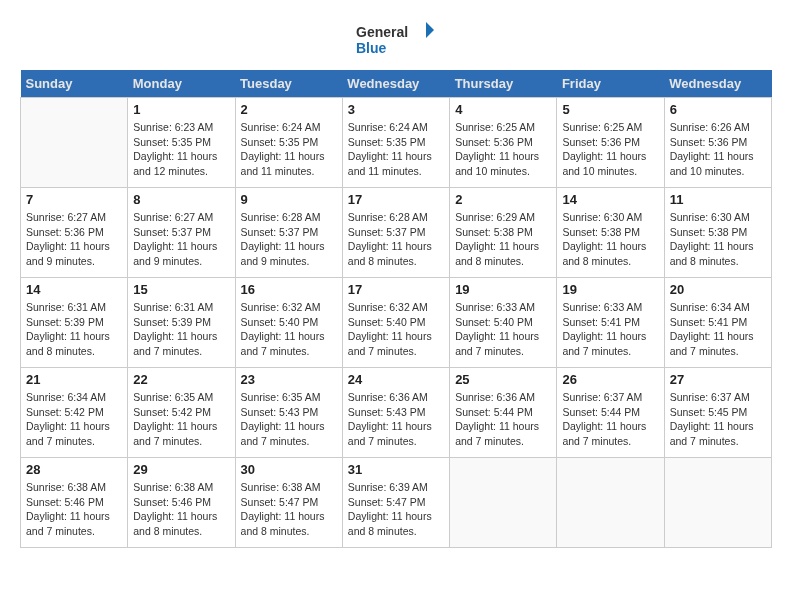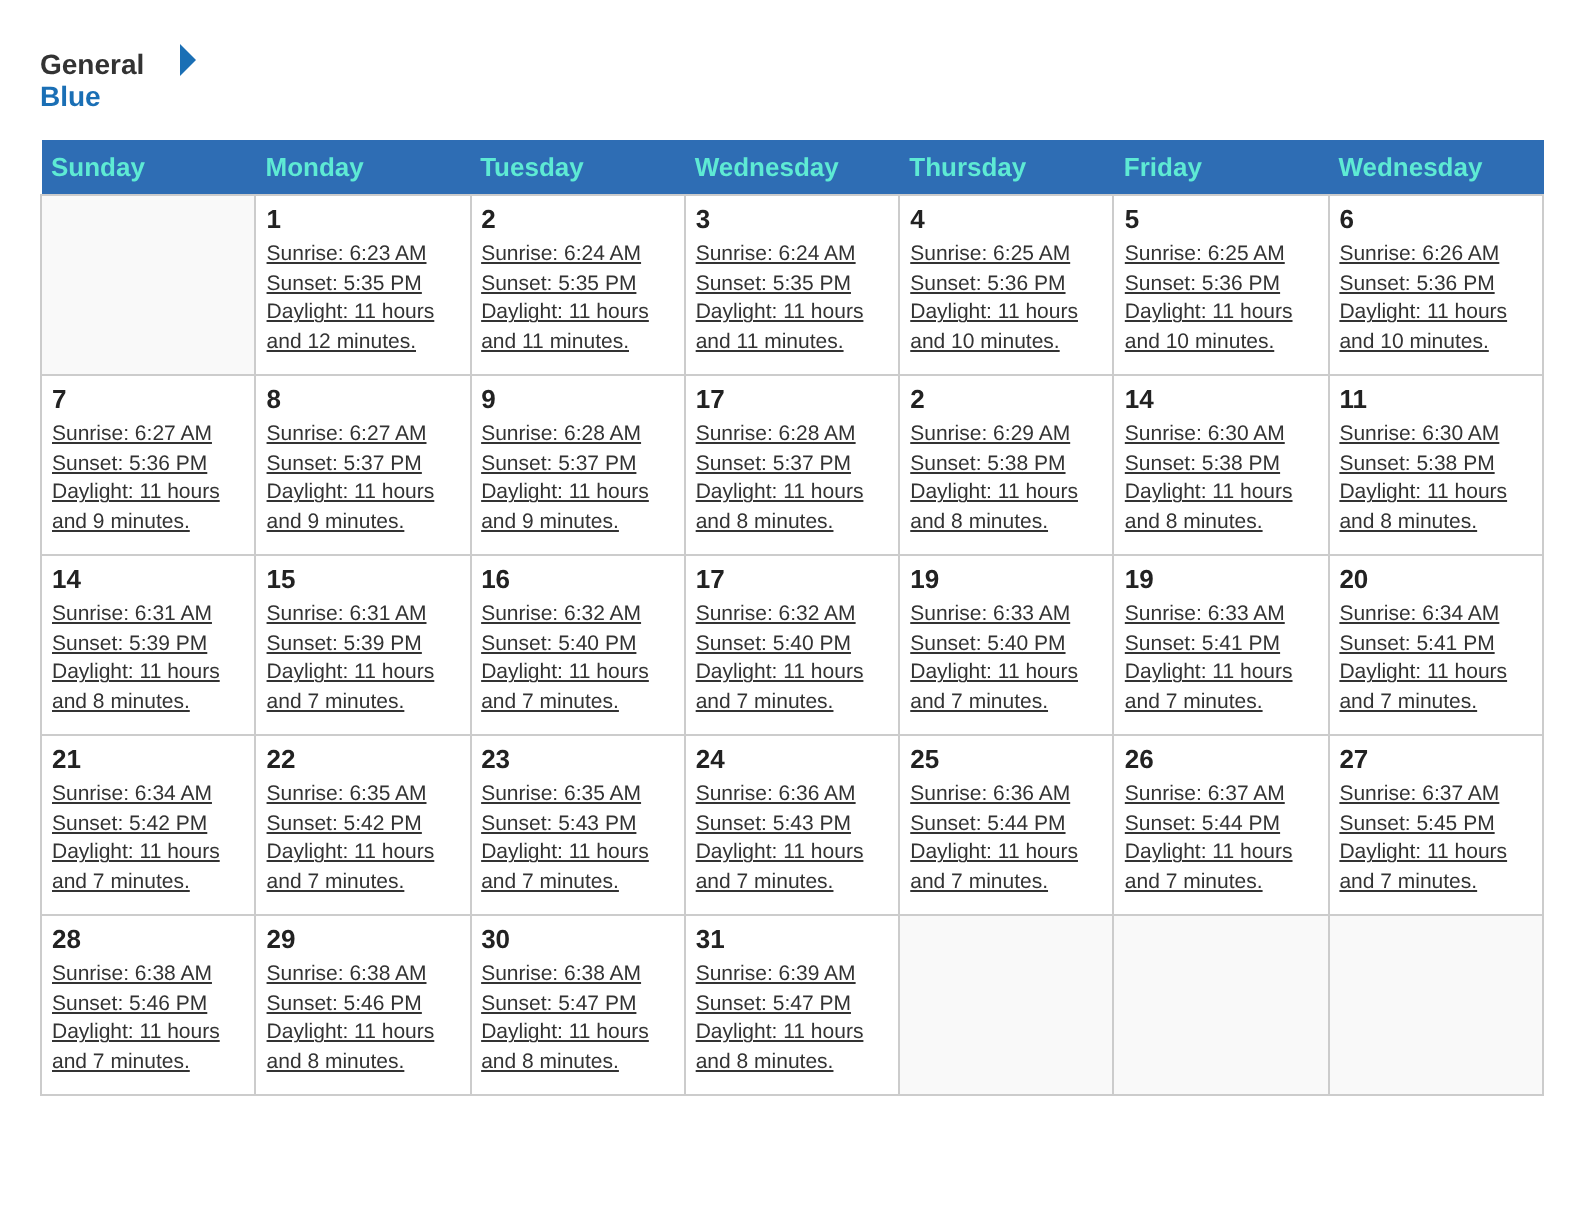--- a/index.html
+++ b/index.html
@@ -5,21 +5,21 @@
     * { box-sizing: border-box; margin: 0; padding: 0; }
     body {
       font-family: Arial, sans-serif;
       background: #fff;
       width: 792px;
       min-height: 612px;
       padding: 20px;
     }
     .header {
       display: flex;
-      justify-content: flex-start;
+      justify-content: center;
       align-items: flex-start;
       margin-bottom: 10px;
     }
     .logo {
       display: flex;
       align-items: center;
       gap: 4px;
     }
     .title-block {
       text-align: right;
@@ -34,21 +34,21 @@
       color: #555;
       font-weight: bold;
     }
     table {
       width: 100%;
       border-collapse: collapse;
       font-size: 11px;
     }
     thead tr th {
       background-color: #2e6db4;
-      color: #5eead4;
+      color: #e5e5e5;
       padding: 6px 5px;
       text-align: left;
       font-size: 13px;
       font-weight: bold;
     }
     tbody tr td {
       border: 1px solid #ccc;
       padding: 4px 5px;
       vertical-align: top;
       width: 14.28%;
@@ -62,21 +62,20 @@
       font-size: 13px;
       font-weight: bold;
       color: #222;
       display: block;
       margin-bottom: 3px;
     }
     .day-info {
       color: #333;
       font-size: 10.5px;
       line-height: 1.4;
-      text-decoration: underline;
     }
   </style>
 </head>
 <body>
 
 <div class="header">
   <div class="logo">
   <svg width="80" height="40" viewBox="0 0 80 40">
     <text x="0" y="17" font-size="14" font-weight="bold" fill="#333" font-family="Arial">General</text>
     <polygon points="70,2 78,10 70,18" fill="#1a6fb5"></polygon>

